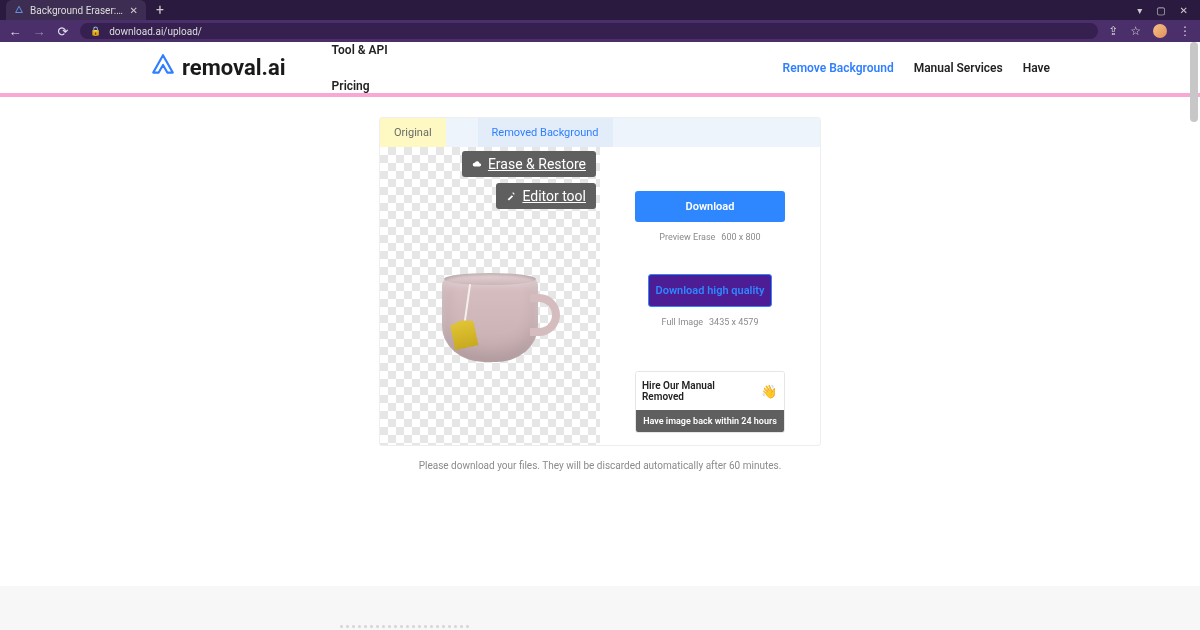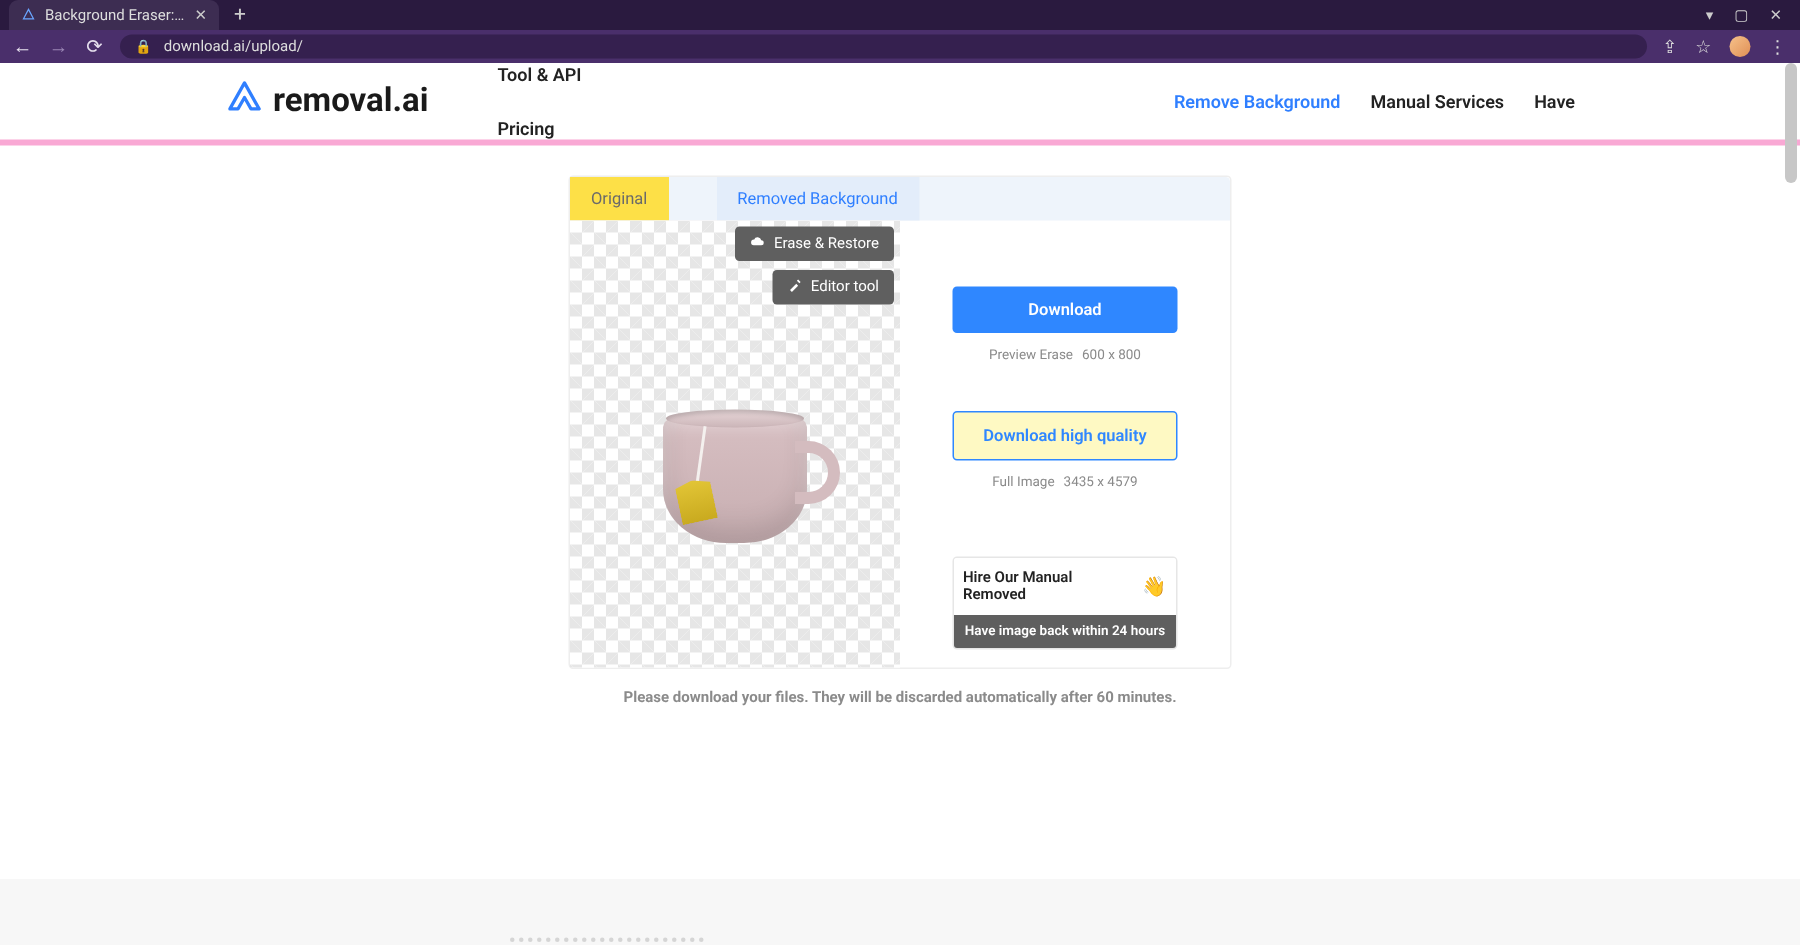--- a/index.html
+++ b/index.html
@@ -38,53 +38,53 @@
 .nav-left a { cursor: pointer; }
 .nav-right { margin-left: auto; display: flex; gap: 20px; font-size: 12px; font-weight: 600; }
 .nav-right a { cursor: pointer; color: #222; }
 .nav-right a.accent { color: #2f7fff; }
 
 .workspace { display: flex; justify-content: center; padding-top: 20px; }
 .card { width: 442px; border: 1px solid #eee; border-radius: 3px; display: flex; flex-direction: column; }
 .tabs { display: flex; background: #eef4fb; border-top-left-radius: 3px; border-top-right-radius: 3px; }
 .tabx { padding: 8px 14px; font-size: 11px; color: #6a6a6a; cursor: pointer; }
 .tabx.active { background: #e3edfa; color: #2f7fff; margin-left: 32px; }
-.tabx.inactive { background: #fde047; }
+.tabx.inactive { background: #fef9c3; }
 .canvas-row { display: flex; }
 .canvas { width: 220px; height: 298px; position: relative; background-color: #fff;
   background-image:
     linear-gradient(45deg,#e6e6e6 25%,transparent 25%),
     linear-gradient(-45deg,#e6e6e6 25%,transparent 25%),
     linear-gradient(45deg,transparent 75%,#e6e6e6 75%),
     linear-gradient(-45deg,transparent 75%,#e6e6e6 75%);
   background-size: 16px 16px;
   background-position: 0 0, 0 8px, 8px -8px, -8px 0;
 }
 .tool-pills { position: absolute; top: 4px; right: 4px; display: flex; flex-direction: column; gap: 6px; align-items: flex-end; }
-.pill { background: #5f5f5f; color: #fff; font-size: 10px; padding: 5px 10px; border-radius: 3px; display: flex; align-items: center; gap: 6px; cursor: pointer; }
+.pill { background: #5f5f5f; color: #fff; font-size: 14px; padding: 5px 10px; border-radius: 3px; display: flex; align-items: center; gap: 6px; cursor: pointer; text-decoration: underline; }
 .pill svg { width: 10px; height: 10px; fill: #fff; }
 
 .mug-wrap { position: absolute; left: 50%; top: 58%; transform: translate(-50%,-50%); }
 .mug-body { width: 96px; height: 84px; background: linear-gradient(#d7bfc2,#c7aeb1); border-radius: 8px 8px 42px 42px / 8px 8px 36px 36px; position: relative; box-shadow: inset 0 -10px 18px rgba(0,0,0,.12), inset 0 6px 10px rgba(255,255,255,.35); }
 .mug-rim { position: absolute; top: -5px; left: 2px; right: 2px; height: 12px; background: linear-gradient(#e9d8da,#cbb5b8); border-radius: 50%; box-shadow: inset 0 2px 3px rgba(0,0,0,.18); }
 .mug-handle { position: absolute; right: -22px; top: 16px; width: 30px; height: 42px; border: 8px solid #d4bcbf; border-left: none; border-radius: 0 24px 24px 0; }
 .tag-string { position: absolute; left: 24px; top: 6px; width: 2px; height: 44px; background: #f4f0ee; transform: rotate(8deg); }
 .tea-tag { position: absolute; left: 10px; top: 42px; width: 24px; height: 28px; background: linear-gradient(#e2c536,#c9aa1f); transform: rotate(-12deg); clip-path: polygon(0 12%, 50% 0, 100% 12%, 100% 100%, 0 100%); box-shadow: 1px 1px 2px rgba(0,0,0,.25); }
 
 .side { flex: 1; padding: 44px 16px 12px; display: flex; flex-direction: column; align-items: center; gap: 10px; }
 .btn-primary { width: 150px; background: #2f87ff; color: #fff; border: none; border-radius: 3px; font-size: 11px; font-weight: 600; padding: 9px 0; cursor: pointer; }
-.btn-outline { width: 150px; background: #fef9c3; color: #2f87ff; border: 1px solid #2f87ff; border-radius: 3px; font-size: 11px; font-weight: 600; padding: 9px 0; cursor: pointer; }
+.btn-outline { width: 124px; background: #4c1d95; color: #2f87ff; border: 1px solid #2f87ff; border-radius: 3px; font-size: 11px; font-weight: 600; padding: 9px 0; cursor: pointer; }
 .meta { font-size: 9px; color: #8a8a8a; display: flex; gap: 6px; }
 .spacer { flex: 1; min-height: 24px; }
 .hire-box { width: 150px; border: 1px solid #e6e6e6; border-radius: 3px; overflow: hidden; }
 .hire-top { background: #fff; font-size: 10px; font-weight: 600; color: #222; padding: 8px 6px; display: flex; align-items: center; justify-content: center; gap: 4px; cursor: pointer; }
 .hire-top .wave { font-size: 13px; }
 .hire-bot { background: #5f5f5f; color: #fff; font-size: 9px; font-weight: 600; text-align: center; padding: 6px 4px; }
 
-.notice { text-align: center; font-size: 10px; color: #8b8b8b; margin-top: 14px; font-weight: bold; }
+.notice { text-align: center; font-size: 10px; color: #8b8b8b; margin-top: 14px; }
 
 .footer-strip { position: absolute; bottom: 0; left: 0; right: 0; height: 44px; background: #f7f7f7; }
 .dots { position: absolute; left: 340px; bottom: 2px; display: flex; gap: 3px; }
 .dots span { width: 3px; height: 3px; background: #d5d5d5; border-radius: 50%; }
 </style>
 </head>
 <body>
 
 <div class="browser-титlebar">
   <div class="tab-strip">

